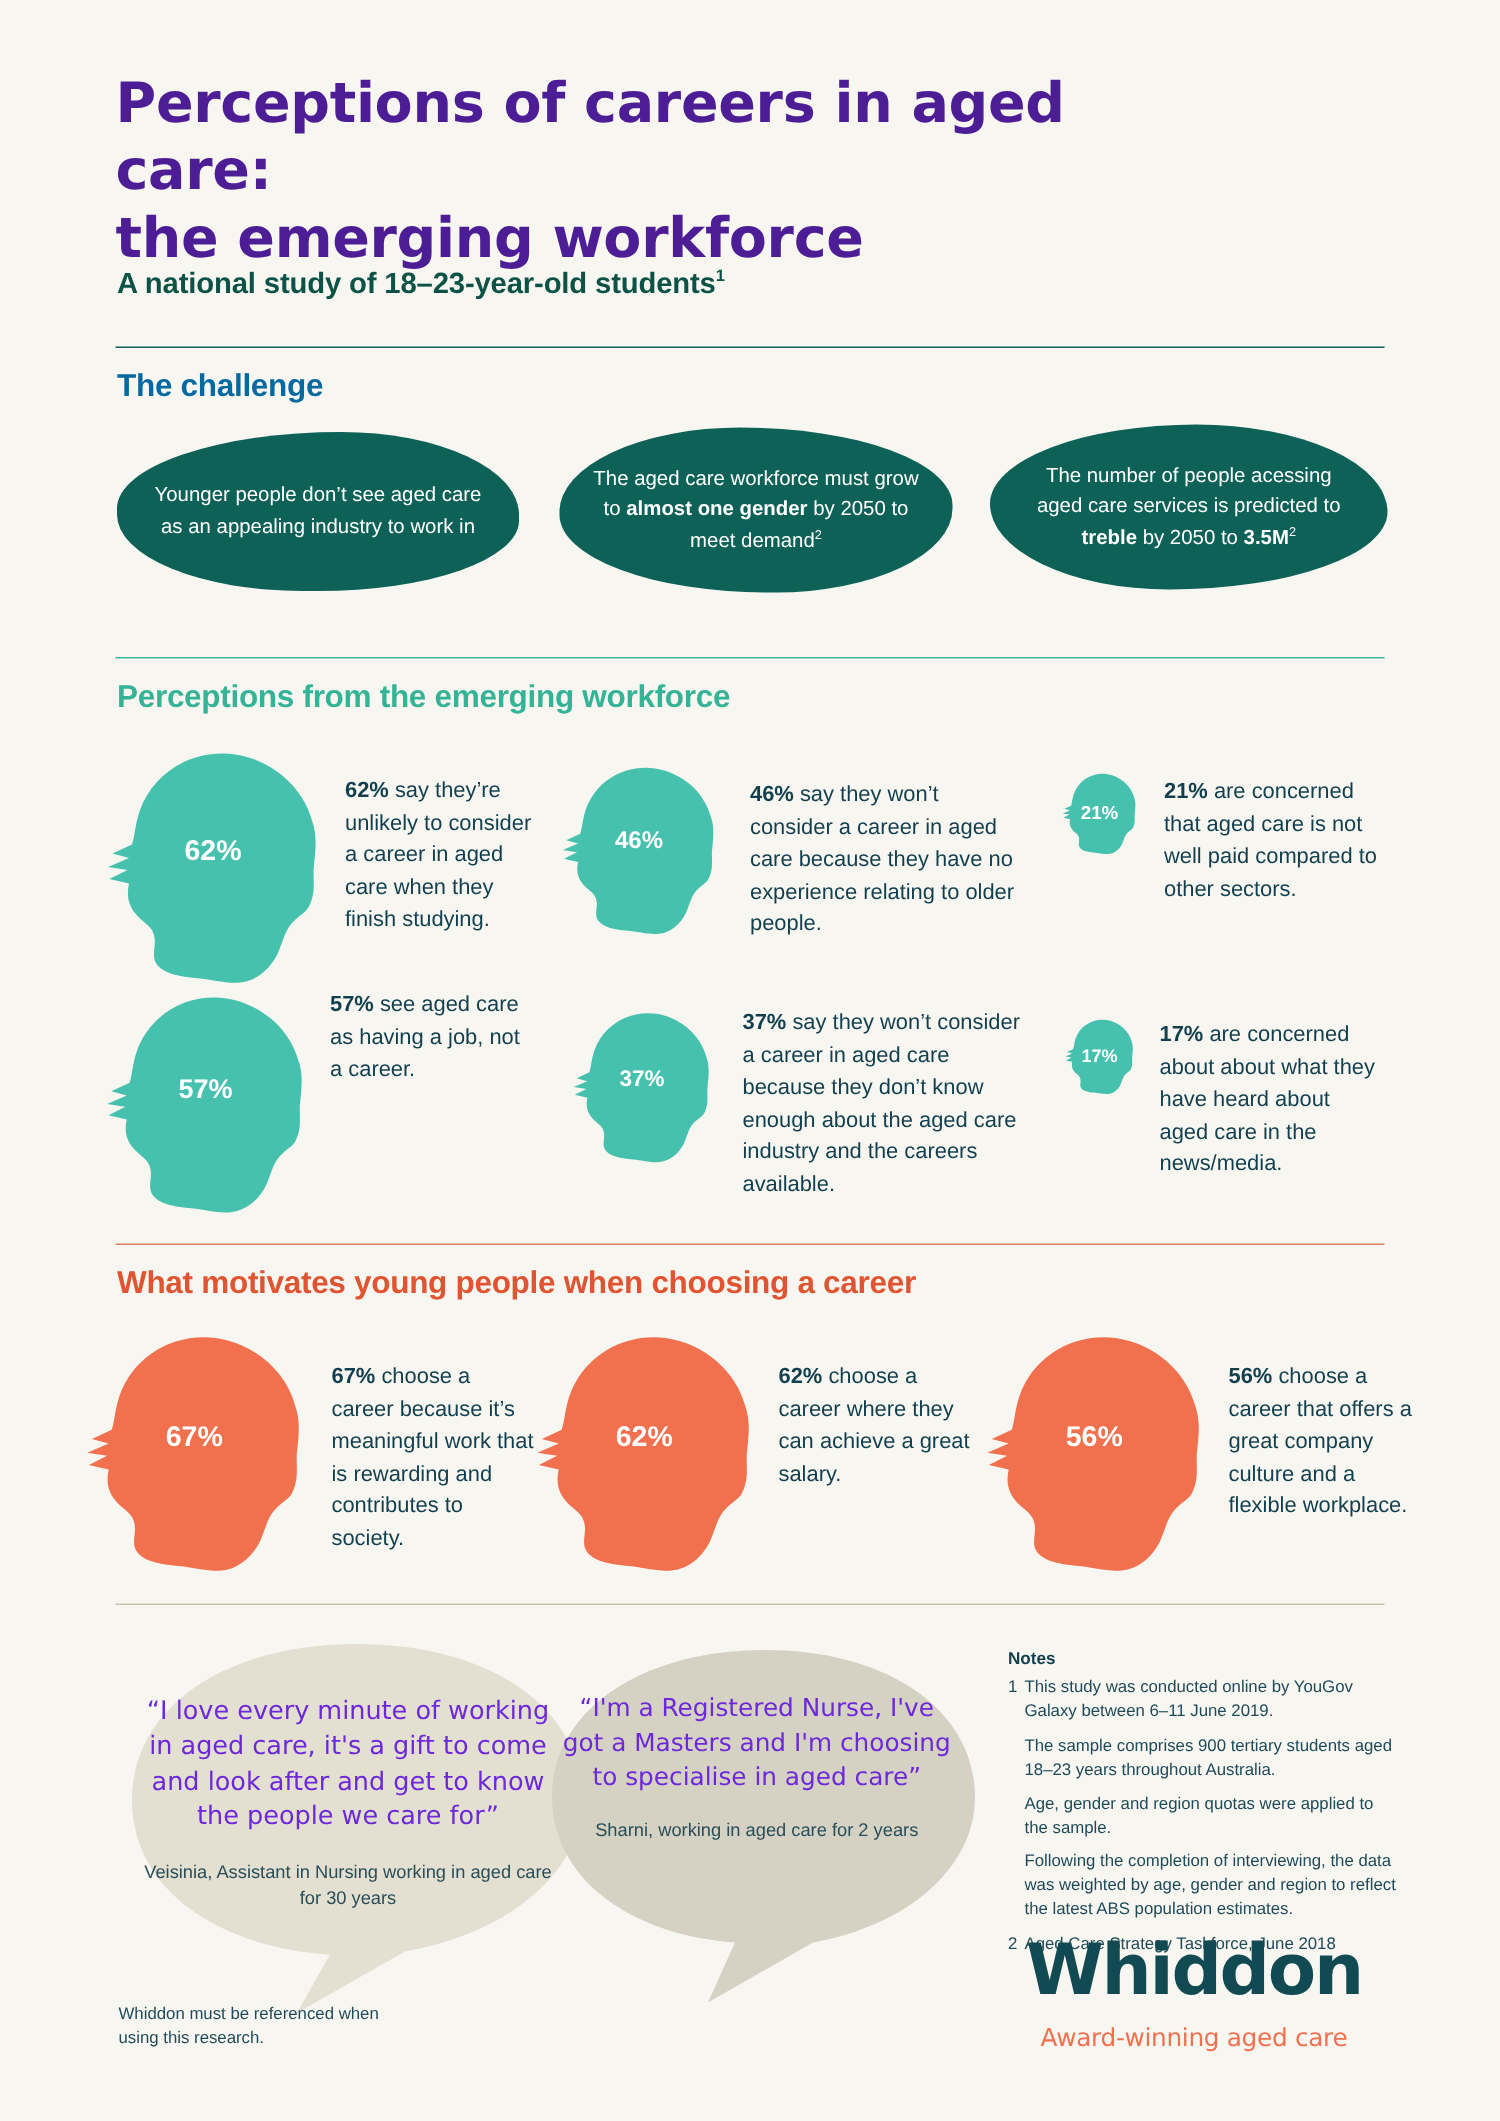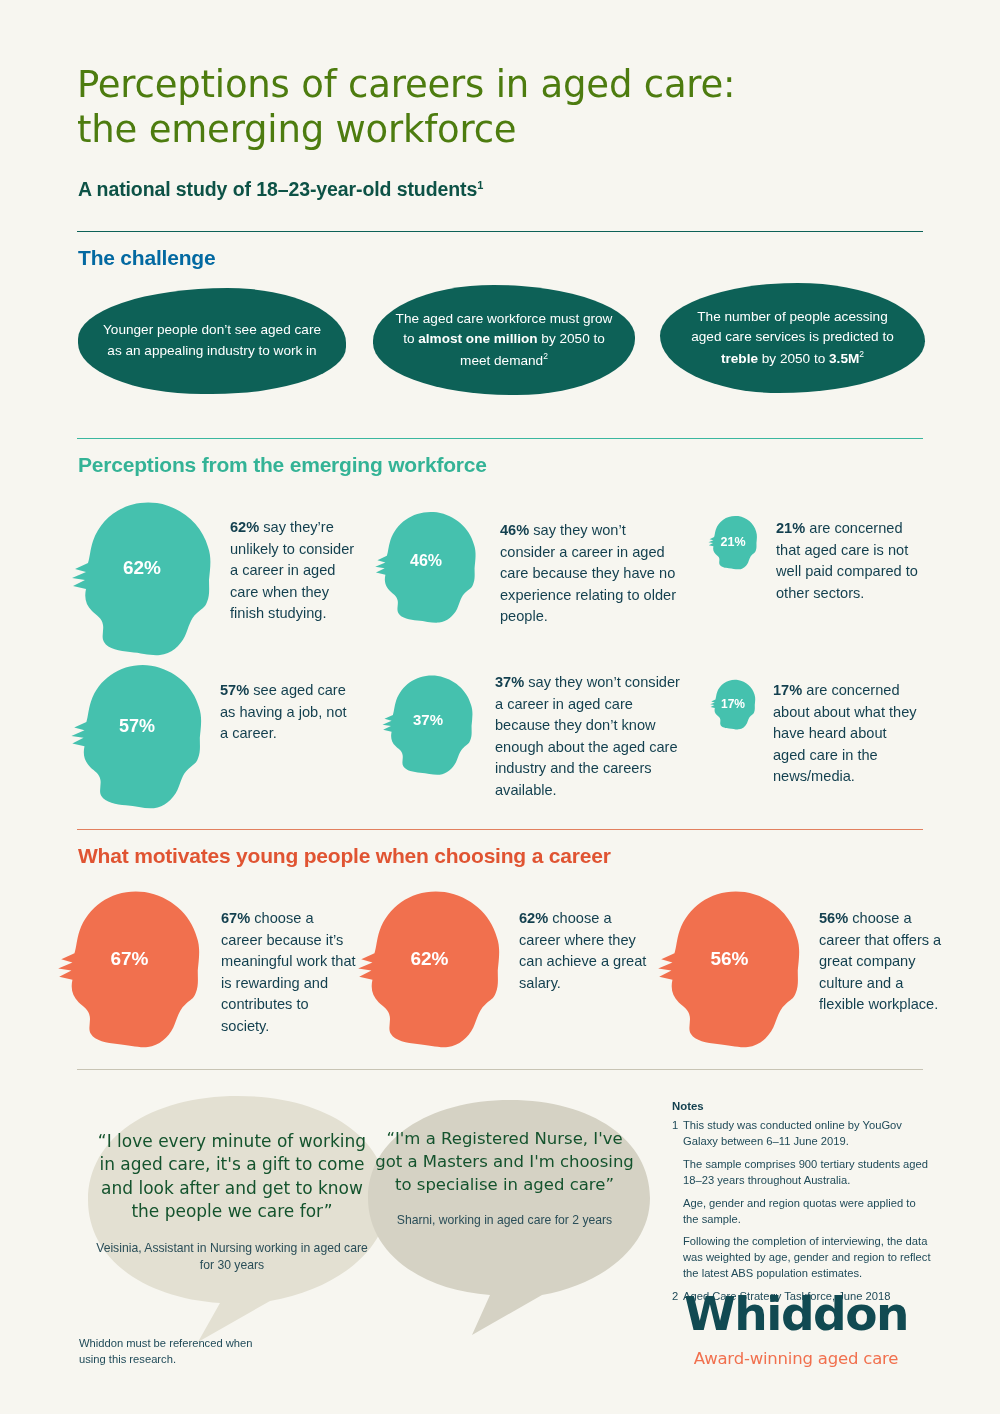--- a/index.html
+++ b/index.html
@@ -12,27 +12,27 @@
     color: #123f4e;
     position: relative;
     overflow: hidden;
   }
 
   .page { position: relative; width: 1000px; height: 1414px; }
 
   
   .title {
     position: absolute;
-    left: 77px; top: 62px;
+    left: 77px; top: 46px;
     width: 700px;
     font-family: "DejaVu Sans", sans-serif;
     font-size: 37px;
     line-height: 1.22;
-    font-weight: 400;
-    color: #4d7c0f;
+    font-weight: 700;
+    color: #4c1d95;
     letter-spacing: -0.2px;
   }
   .subtitle {
     position: absolute;
     left: 78px; top: 178px;
     font-size: 19.5px;
     font-weight: bold;
     color: #0d5246;
     letter-spacing: -0.1px;
   }
@@ -113,21 +113,21 @@
   .bubble-body {
     position: absolute;
     text-align: center;
     color: #1c4a55;
   }
   .quote-text {
     font-family: "DejaVu Sans", sans-serif;
     font-size: 17px;
     line-height: 1.38;
     font-weight: 400;
-    color: #14532d;
+    color: #6d28d9;
   }
   .quote-text-2 { font-size: 16.5px; }
   .quote-attr {
     margin-top: 16px;
     font-size: 12.2px;
     line-height: 1.42;
     color: #2a4e58;
   }
 
   
@@ -181,21 +181,21 @@
   <div class="subtitle"><span>A national study of 18–23-year-old students</span><sup>1</sup></div>
 
   <div class="divider div-1"></div>
 
   <div class="sec-head sec-challenge">The challenge</div>
 
   <div class="blob blob-1">
     <span>Younger people don’t see aged care as an appealing industry to work in</span>
   </div>
   <div class="blob blob-2">
-    <span>The aged care workforce must grow to <b>almost one million</b> by 2050 to meet demand<sup>2</sup></span>
+    <span>The aged care workforce must grow to <b>almost one gender</b> by 2050 to meet demand<sup>2</sup></span>
   </div>
   <div class="blob blob-3">
     <span>The number of people acessing aged care services is predicted to <b>treble</b> by 2050 to <b>3.5M</b><sup>2</sup></span>
   </div>
 
   <div class="divider div-2"></div>
 
   <div class="sec-head sec-perceptions">Perceptions from the emerging workforce</div>
 
   <div class="stat" style="left:62px; top:497px; width:300px;">
@@ -234,21 +234,21 @@
     </div>
   </div>
 
   <div class="stat" style="left:62px; top:660px; width:300px;">
     <div class="head-wrap">
       <svg width="150" height="150" viewBox="0 0 160 160" aria-hidden="true">
         <path fill="#45c1ae" d="M95 6C66 2 40 18 31 44c-3 9-3 16-5 22l-13 6 11 3-14 6 13 2-12 6 13 3c-2 9 0 16 6 22 5 5 10 7 11 14 1 6-2 12 1 17 4 7 16 9 26 10 12 1 21 4 30 3 11-1 20-9 25-19 4-9 5-17 12-23 4-4 8-5 10-11 3-7 2-14 2-22 1-11 3-22-1-33C140 28 120 10 95 6z"></path>
       </svg>
       <span class="head-pct" style="left:0; top:56px; width:150px; font-size:18px;">57%</span>
     </div>
-    <div class="stat-text" style="width:135px; margin-left:8px; margin-top:20px;">
+    <div class="stat-text" style="width:135px; margin-left:8px; ">
       <b>57%</b><span> see aged care as having a job, not a career.</span>
     </div>
   </div>
 
   <div class="stat" style="left:376px; top:672px; width:310px;">
     <div class="head-wrap">
       <svg width="104" height="104" viewBox="0 0 160 160" aria-hidden="true">
         <path fill="#45c1ae" d="M95 6C66 2 40 18 31 44c-3 9-3 16-5 22l-13 6 11 3-14 6 13 2-12 6 13 3c-2 9 0 16 6 22 5 5 10 7 11 14 1 6-2 12 1 17 4 7 16 9 26 10 12 1 21 4 30 3 11-1 20-9 25-19 4-9 5-17 12-23 4-4 8-5 10-11 3-7 2-14 2-22 1-11 3-22-1-33C140 28 120 10 95 6z"></path>
       </svg>
       <span class="head-pct" style="left:0; top:39px; width:104px; font-size:15px;">37%</span>

